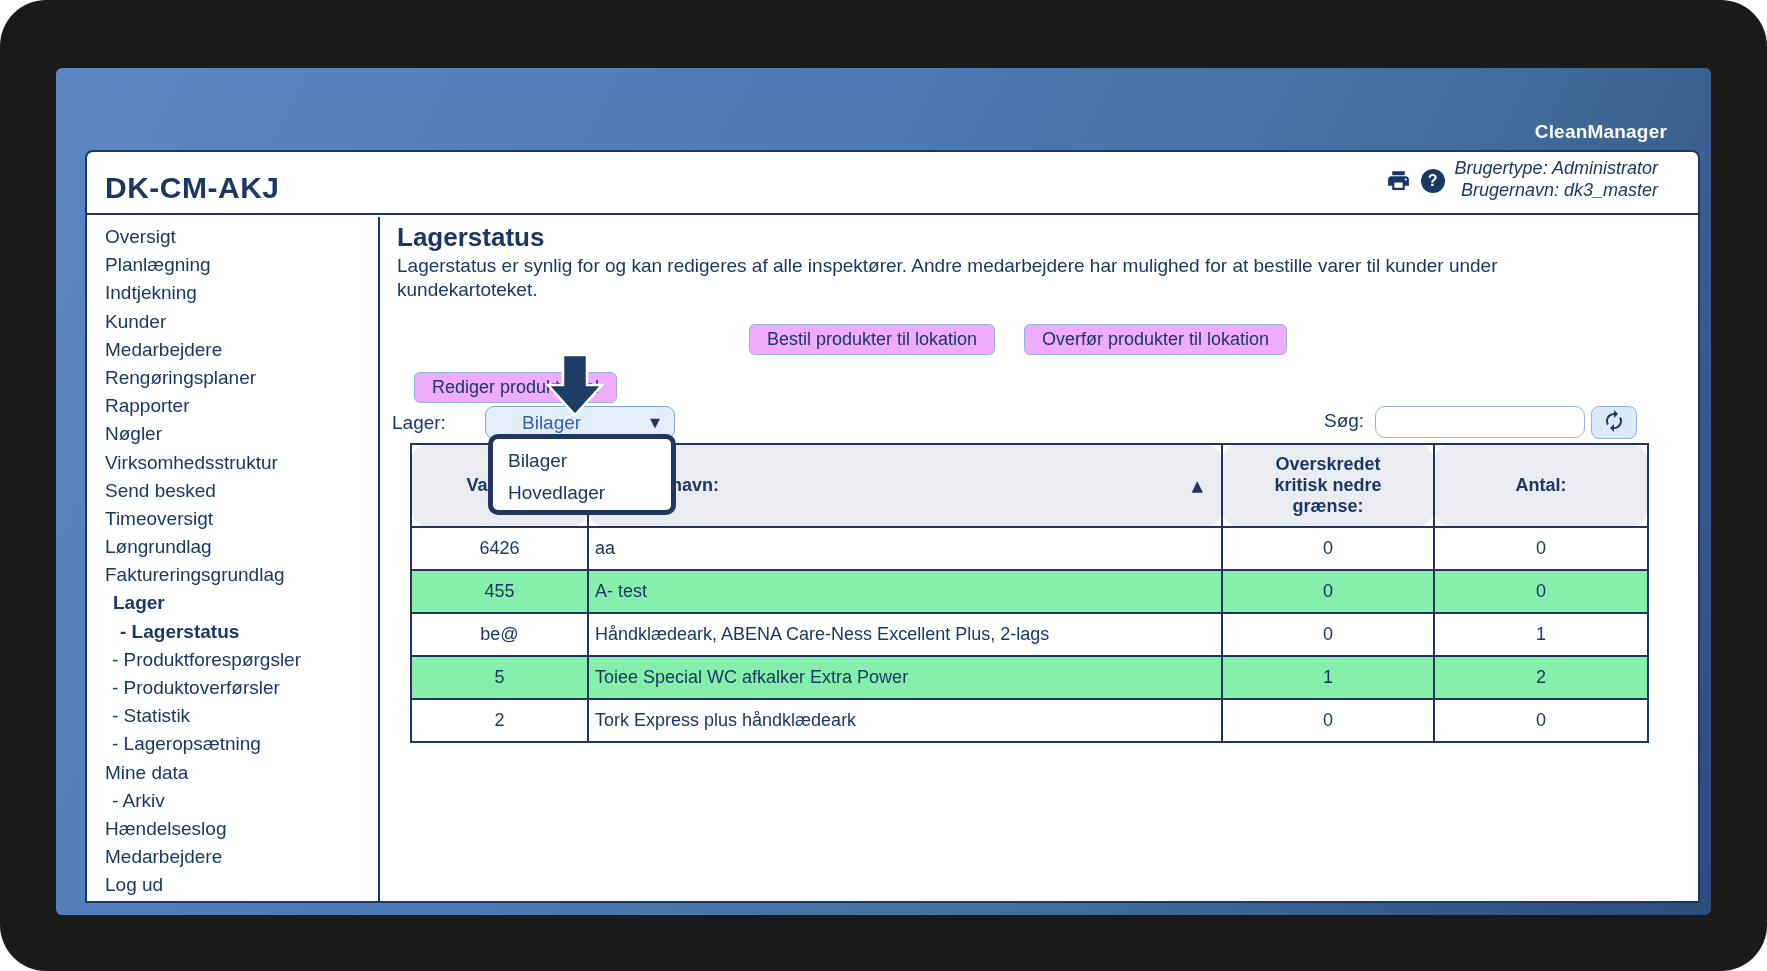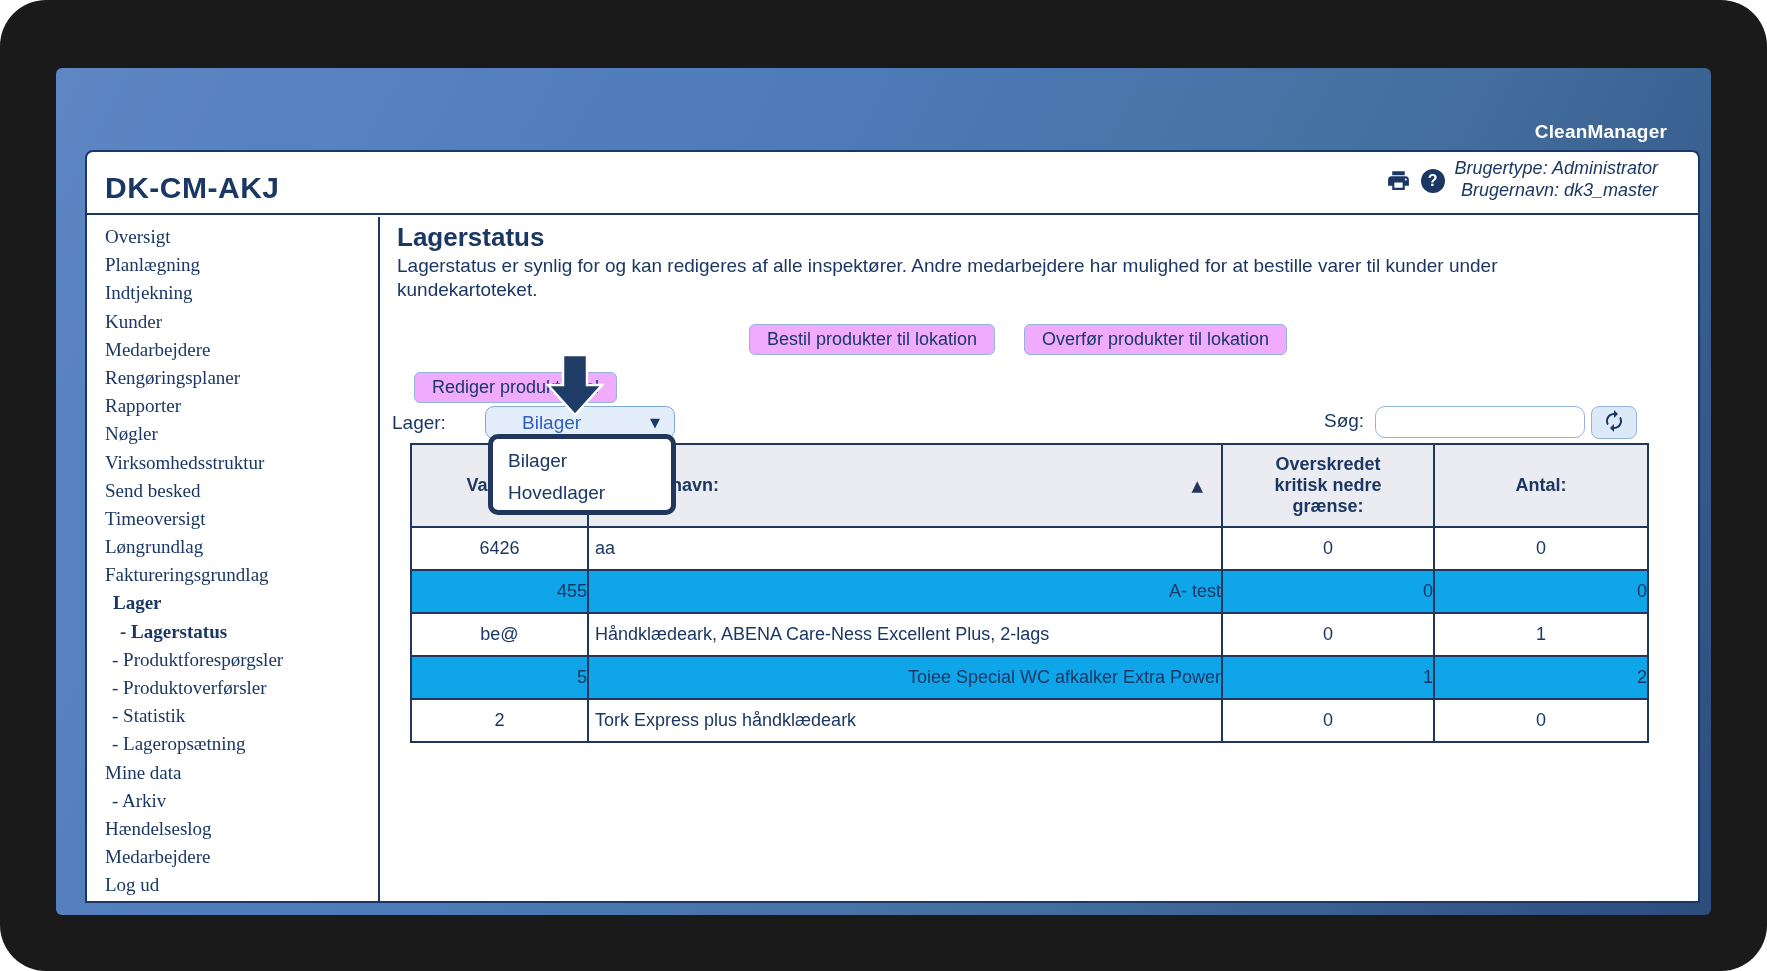--- a/index.html
+++ b/index.html
@@ -16,21 +16,21 @@
   .hdr { position:absolute; left:0; top:0; width:100%; height:63px; border-bottom:2px solid #1b3764; }
   .title { position:absolute; left:18px; top:19px; font-size:30px; font-weight:bold; color:#1b3764; letter-spacing:.5px; }
   .userbox { position:absolute; right:40px; top:3px; display:flex; align-items:flex-start; gap:10px; }
   .hdr-icons { display:flex; align-items:center; gap:9px; margin-top:13px; }
   .icon-print svg { width:27px; height:25px; display:block; }
   .icon-help { width:24px; height:24px; border-radius:50%; background:#1b3764; color:#fff; font-weight:bold;
                font-size:16px; display:flex; align-items:center; justify-content:center; }
   .usertext { text-align:right; font-style:italic; color:#1b3764; font-size:18px; line-height:22px; padding-top:2px; }
 
   
-  .sidebar { position:absolute; left:0; top:65px; width:293px; height:686px; border-right:2px solid #1b3764; padding:9px 0 2px 18px; overflow:hidden;font-family:Liberation Serif, serif; }
+  .sidebar { position:absolute; left:0; top:65px; width:293px; height:686px; border-right:2px solid #1b3764; padding:9px 0 2px 18px; overflow:hidden; }
   .nav-item { height:28.2px; font-size:19px; color:#1b3764; white-space:nowrap; cursor:pointer; }
   .nav-item.bold { font-weight:bold;margin-left:8px; }
   .nav-item.sub { padding-left:7px; }
 
   
   .h2 { position:absolute; left:310px; top:70px; font-size:26px; font-weight:bold; color:#1b3764; }
   .desc { position:absolute; left:310px; top:102px; width:1228px; font-size:19px; line-height:24px; color:#1b3764; }
 
   .btn { background:#f0abfc; border:1.5px solid #94b4de; border-radius:6px; color:#1b3764; font-size:18px;
          font-family:"Liberation Sans",sans-serif; height:31px; padding:0 17px; cursor:pointer; }
@@ -47,24 +47,24 @@
   .sog-label { position:absolute; left:1237px; top:258px; font-size:19px; color:#1b3764; }
   .search-input { position:absolute; left:1288px; top:254px; width:210px; height:32px; border:1.5px solid #94b4de;
                   border-radius:10px; font-size:18px; padding:0 10px; color:#1b3764; background:#fff; }
   .refresh-btn { position:absolute; left:1504px; top:254px; width:46px; height:33px; background:#dce9f8;
                  border:1.5px solid #94b4de; border-radius:8px; display:flex; align-items:center; justify-content:center; cursor:pointer; }
   .refresh-btn svg { width:24px; height:24px; }
 
   
   table.grid { position:absolute; left:323px; top:291px; width:1237px; border-collapse:collapse; table-layout:fixed; }
   table.grid th, table.grid td { border:2px solid #20365c; color:#1b3764; font-size:18px; text-align:center; }
-  table.grid th { background:#ebebf2; font-weight:bold; height:83px; line-height:21px; padding:0 30px; }
+  table.grid th { background:#ebebf2; font-weight:bold; height:83px; line-height:21px; padding:0 30px;border-radius:18px; }
   table.grid th.thname { text-align:left; padding-left:14px; position:relative; }
   table.grid td { height:43px; background:#ffffff; }
-  table.grid tr.alt td { background:#0ea5e9;text-align:right; }
+  table.grid tr.alt td { background:#86efac; }
   table.grid td.left { text-align:left; padding-left:6px; }
   .sort-arrow { position:absolute; right:18px; top:31px; font-size:15px; color:#20365c; font-family:"DejaVu Sans",sans-serif; cursor:pointer; }
 
   
   .dd-panel { position:absolute; left:401px; top:282px; width:188px; height:81px; background:#ffffff;
               border:5px solid #20365c; border-radius:10px; z-index:25; padding:6px 0 0 15px; }
   .dd-option { font-size:19px; color:#1b3764; line-height:32px; cursor:pointer; white-space:nowrap; }
 
   
   .big-arrow { position:absolute; left:459px; top:202px; width:58px; height:63px; z-index:30; pointer-events:none; }

